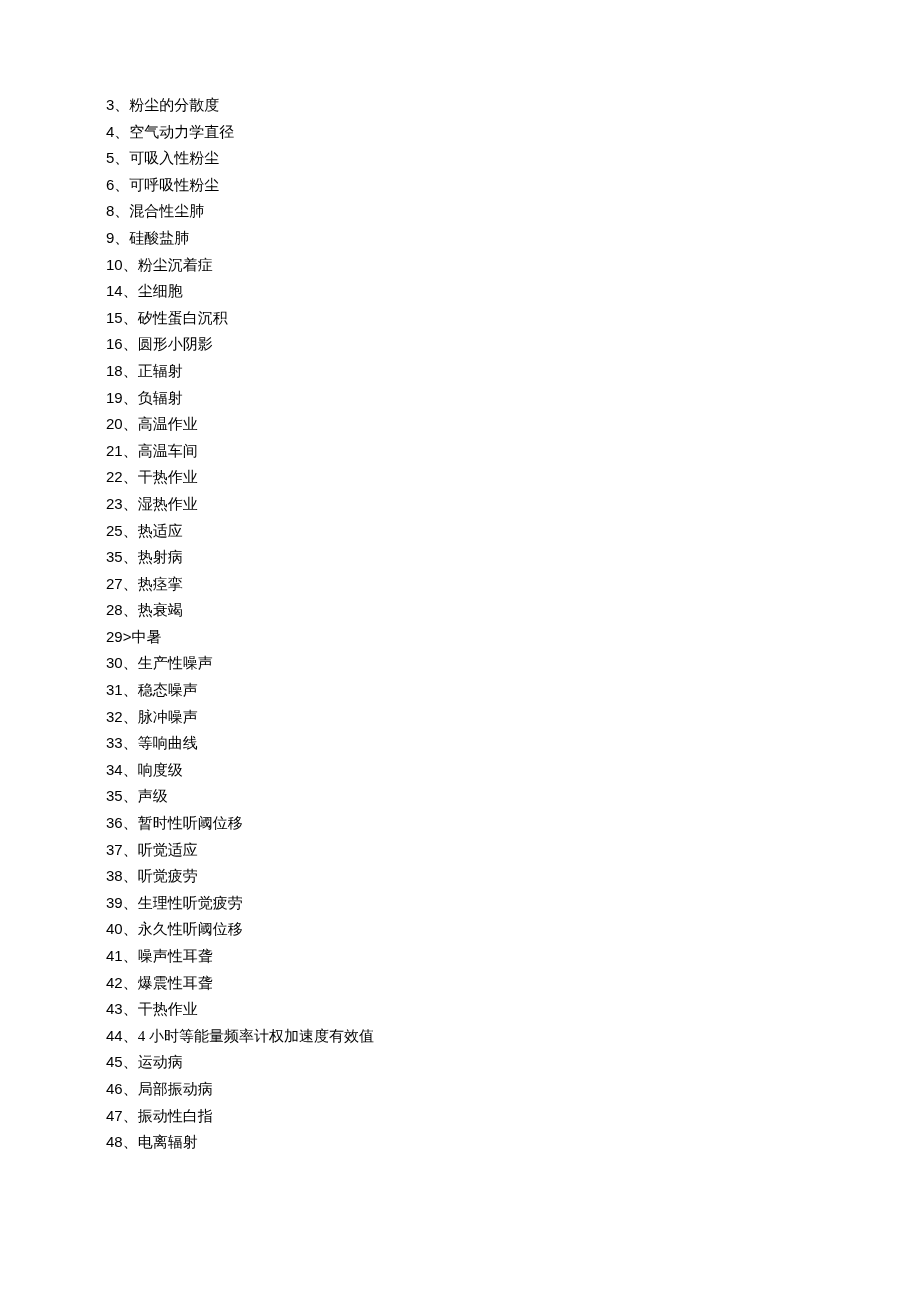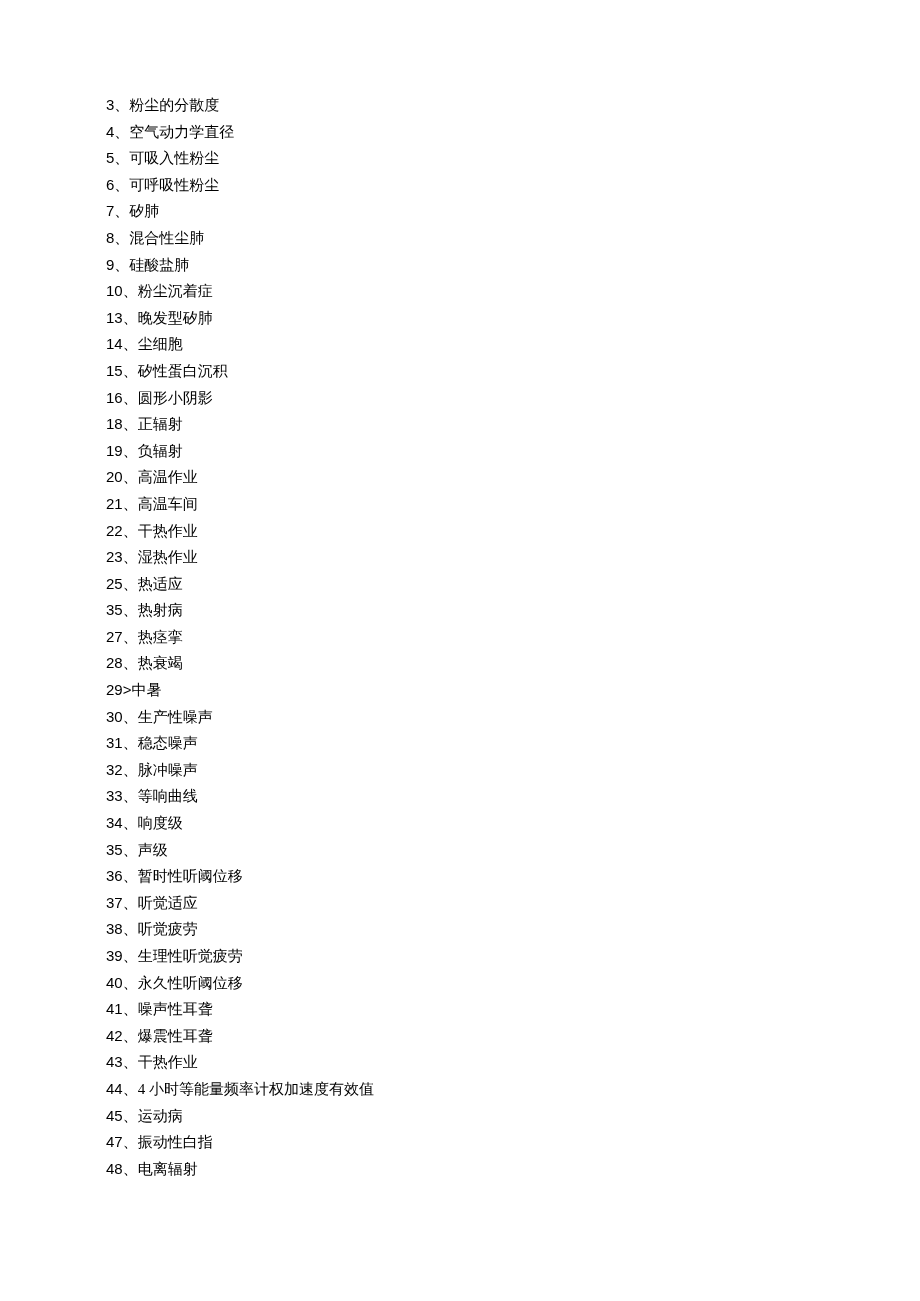--- a/index.html
+++ b/index.html
@@ -27,25 +27,23 @@
   }
 </style>
 </head>
 <body>
 
 <div class="content" id="list-container">
     <div class="line"><span class="num">3、</span><span>粉尘的分散度</span></div>
     <div class="line"><span class="num">4、</span><span>空气动力学直径</span></div>
     <div class="line"><span class="num">5、</span><span>可吸入性粉尘</span></div>
     <div class="line"><span class="num">6、</span><span>可呼吸性粉尘</span></div>
-    <div class="line"><span class="num">7、</span><span>矽肺</span></div>
     <div class="line"><span class="num">8、</span><span>混合性尘肺</span></div>
     <div class="line"><span class="num">9、</span><span>硅酸盐肺</span></div>
     <div class="line"><span class="num">10、</span><span>粉尘沉着症</span></div>
-    <div class="line"><span class="num">13、</span><span>晚发型矽肺</span></div>
     <div class="line"><span class="num">14、</span><span>尘细胞</span></div>
     <div class="line"><span class="num">15、</span><span>矽性蛋白沉积</span></div>
     <div class="line"><span class="num">16、</span><span>圆形小阴影</span></div>
     <div class="line"><span class="num">18、</span><span>正辐射</span></div>
     <div class="line"><span class="num">19、</span><span>负辐射</span></div>
     <div class="line"><span class="num">20、</span><span>高温作业</span></div>
     <div class="line"><span class="num">21、</span><span>高温车间</span></div>
     <div class="line"><span class="num">22、</span><span>干热作业</span></div>
     <div class="line"><span class="num">23、</span><span>湿热作业</span></div>
     <div class="line"><span class="num">25、</span><span>热适应</span></div>
@@ -62,15 +60,16 @@
     <div class="line"><span class="num">36、</span><span>暂时性听阈位移</span></div>
     <div class="line"><span class="num">37、</span><span>听觉适应</span></div>
     <div class="line"><span class="num">38、</span><span>听觉疲劳</span></div>
     <div class="line"><span class="num">39、</span><span>生理性听觉疲劳</span></div>
     <div class="line"><span class="num">40、</span><span>永久性听阈位移</span></div>
     <div class="line"><span class="num">41、</span><span>噪声性耳聋</span></div>
     <div class="line"><span class="num">42、</span><span>爆震性耳聋</span></div>
     <div class="line"><span class="num">43、</span><span>干热作业</span></div>
     <div class="line"><span class="num">44、</span><span>4 小时等能量频率计权加速度有效值</span></div>
     <div class="line"><span class="num">45、</span><span>运动病</span></div>
+    <div class="line"><span class="num">46、</span><span>局部振动病</span></div>
     <div class="line"><span class="num">47、</span><span>振动性白指</span></div>
     <div class="line"><span class="num">48、</span><span>电离辐射</span></div>
   </div>
 
 </body></html>

